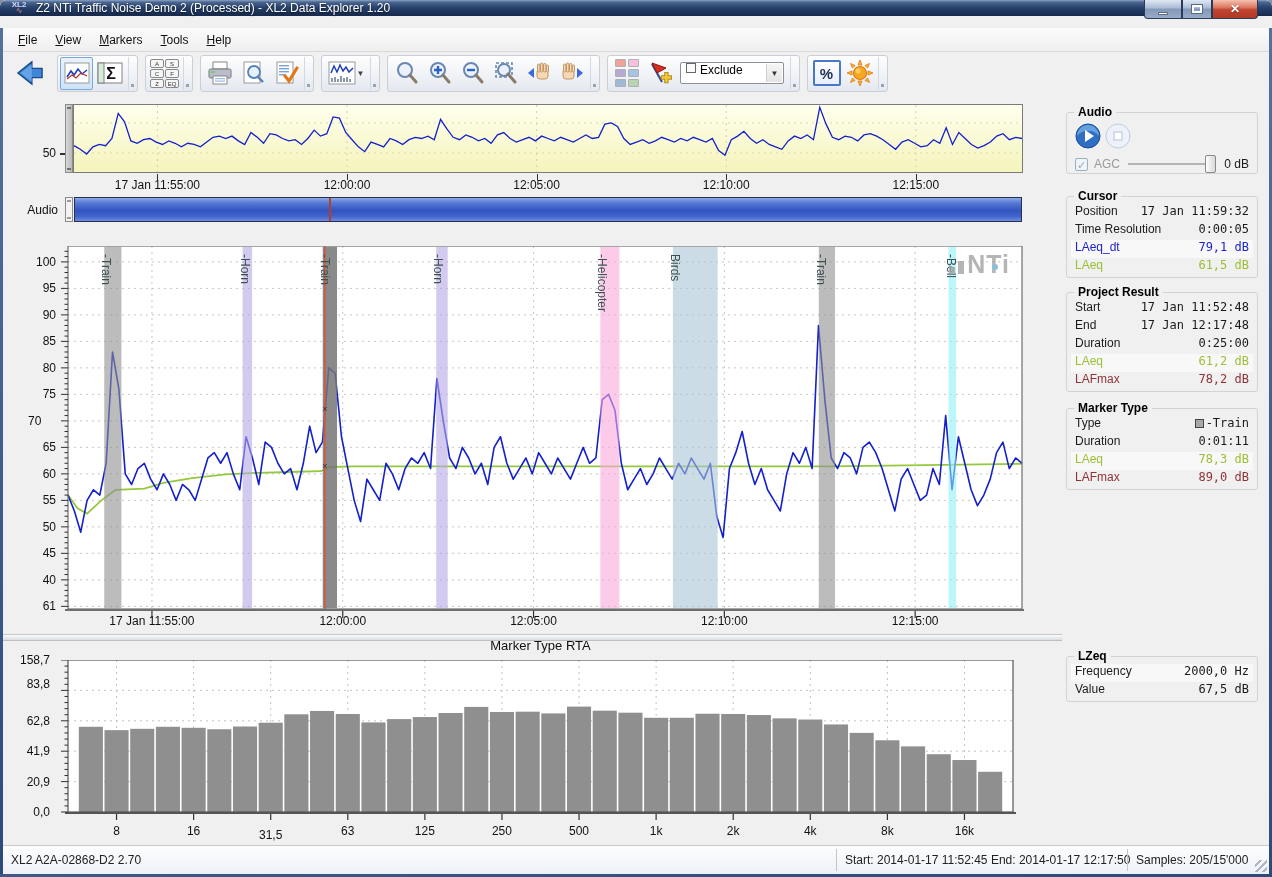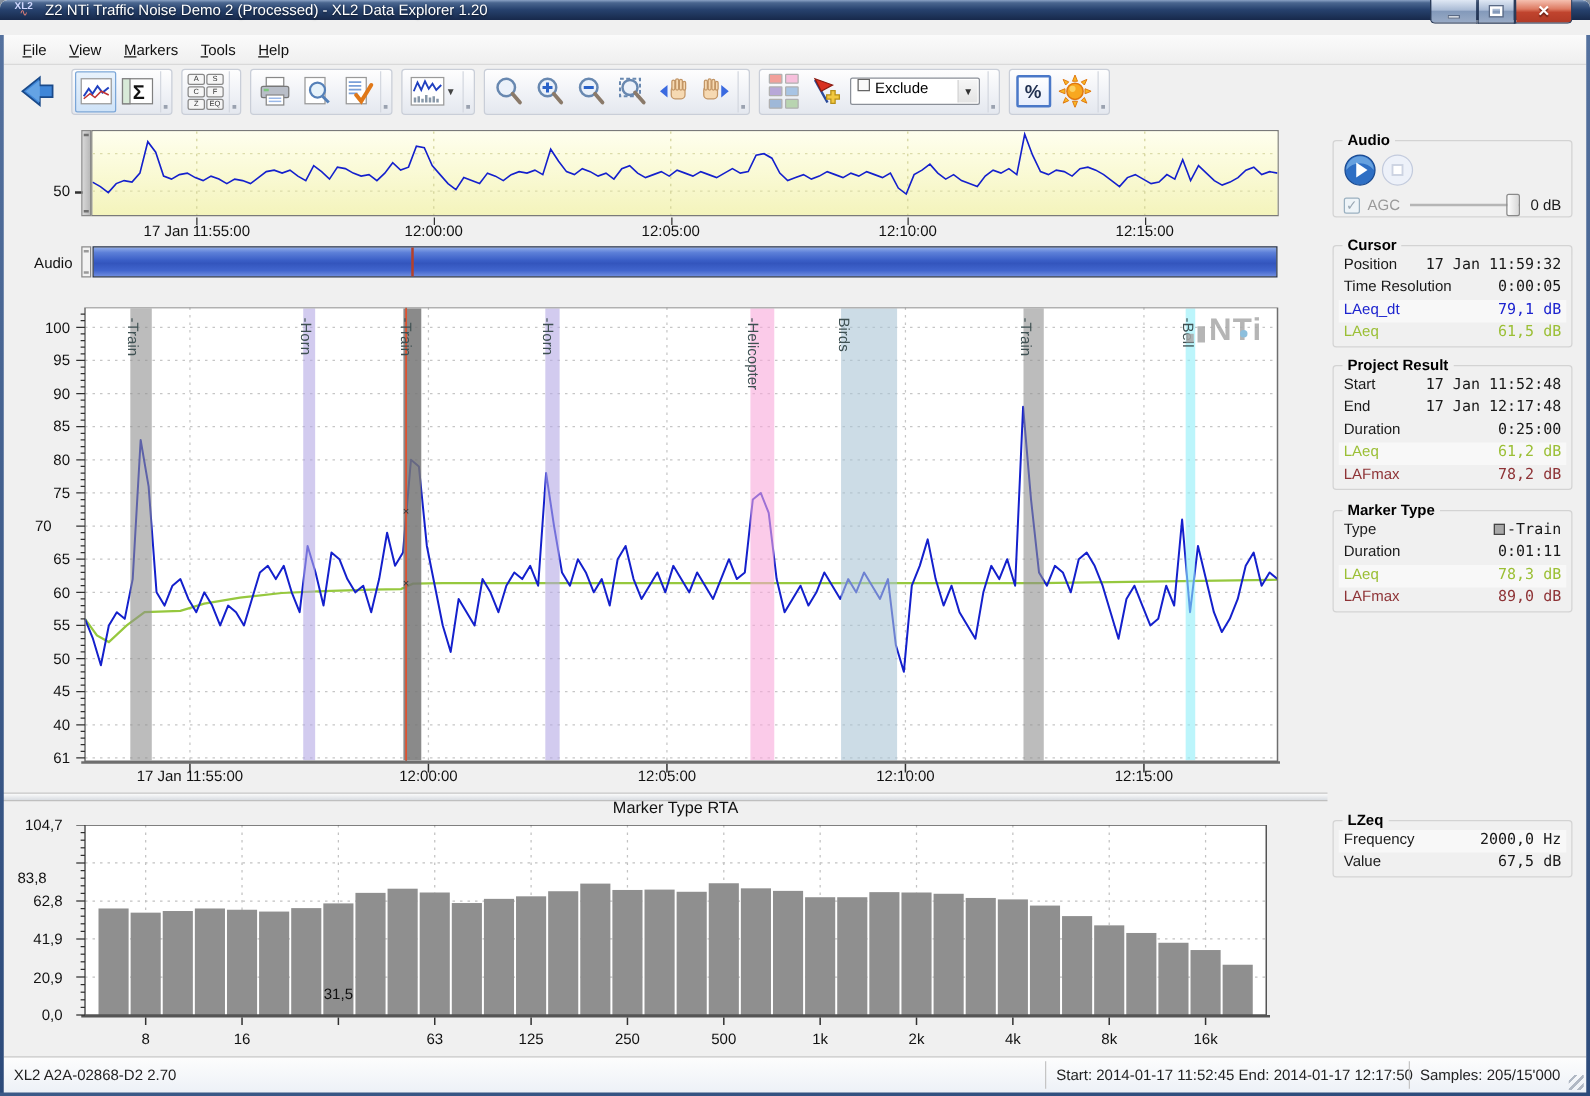--- a/index.html
+++ b/index.html
@@ -717,29 +717,29 @@
       <div class="axis-label" style="left: 157.424px; top: 84px; text-align: center; transform: translateX(-50%);">17 Jan 11:55:00</div>
       <div class="ov-tick" style="left: 157.424px;"></div>
       <div class="axis-label" style="left: 347.024px; top: 84px; text-align: center; transform: translateX(-50%);">12:00:00</div>
       <div class="ov-tick" style="left: 347.024px;"></div>
       <div class="axis-label" style="left: 536.624px; top: 84px; text-align: center; transform: translateX(-50%);">12:05:00</div>
       <div class="ov-tick" style="left: 536.624px;"></div>
       <div class="axis-label" style="left: 726.224px; top: 84px; text-align: center; transform: translateX(-50%);">12:10:00</div>
       <div class="ov-tick" style="left: 726.224px;"></div>
       <div class="axis-label" style="left: 915.824px; top: 84px; text-align: center; transform: translateX(-50%);">12:15:00</div>
       <div class="ov-tick" style="left: 915.824px;"></div>
-      <div class="axis-label" style="left: 14px; top: 559px; width: 36px; text-align: right;">104,7</div>
-      <div class="axis-label" style="left: 14px; top: 601px; width: 36px; ">83,8</div>
+      <div class="axis-label" style="left: 14px; top: 559px; width: 36px; text-align: right;">158,7</div>
+      <div class="axis-label" style="left: 14px; top: 583px; width: 36px; text-align: right;">83,8</div>
       <div class="axis-label" style="left: 14px; top: 619.829px; width: 36px; text-align: right;">62,8</div>
       <div class="axis-label" style="left: 14px; top: 650.171px; width: 36px; text-align: right;">41,9</div>
       <div class="axis-label" style="left: 14px; top: 680.658px; width: 36px; text-align: right;">20,9</div>
       <div class="axis-label" style="left: 14px; top: 711px; width: 36px; text-align: right;">0,0</div>
       <div class="axis-label" style="left: 116.542px; top: 730px; text-align: center; transform: translateX(-50%);">8</div>
       <div class="axis-label" style="left: 193.625px; top: 730px; text-align: center; transform: translateX(-50%);">16</div>
-      <div class="axis-label" style="left: 270.708px; top: 694px; text-align: right; transform: translateX(-50%);">31,5</div>
+      <div class="axis-label" style="left: 270.708px; top: 734px; text-align: right; transform: translateX(-50%);">31,5</div>
       <div class="axis-label" style="left: 347.792px; top: 730px; text-align: center; transform: translateX(-50%);">63</div>
       <div class="axis-label" style="left: 424.875px; top: 730px; text-align: center; transform: translateX(-50%);">125</div>
       <div class="axis-label" style="left: 501.958px; top: 730px; text-align: center; transform: translateX(-50%);">250</div>
       <div class="axis-label" style="left: 579.042px; top: 730px; text-align: center; transform: translateX(-50%);">500</div>
       <div class="axis-label" style="left: 656.125px; top: 730px; text-align: center; transform: translateX(-50%);">1k</div>
       <div class="axis-label" style="left: 733.208px; top: 730px; text-align: center; transform: translateX(-50%);">2k</div>
       <div class="axis-label" style="left: 810.292px; top: 730px; text-align: center; transform: translateX(-50%);">4k</div>
       <div class="axis-label" style="left: 887.375px; top: 730px; text-align: center; transform: translateX(-50%);">8k</div>
       <div class="axis-label" style="left: 964.458px; top: 730px; text-align: center; transform: translateX(-50%);">16k</div>
     </div>

